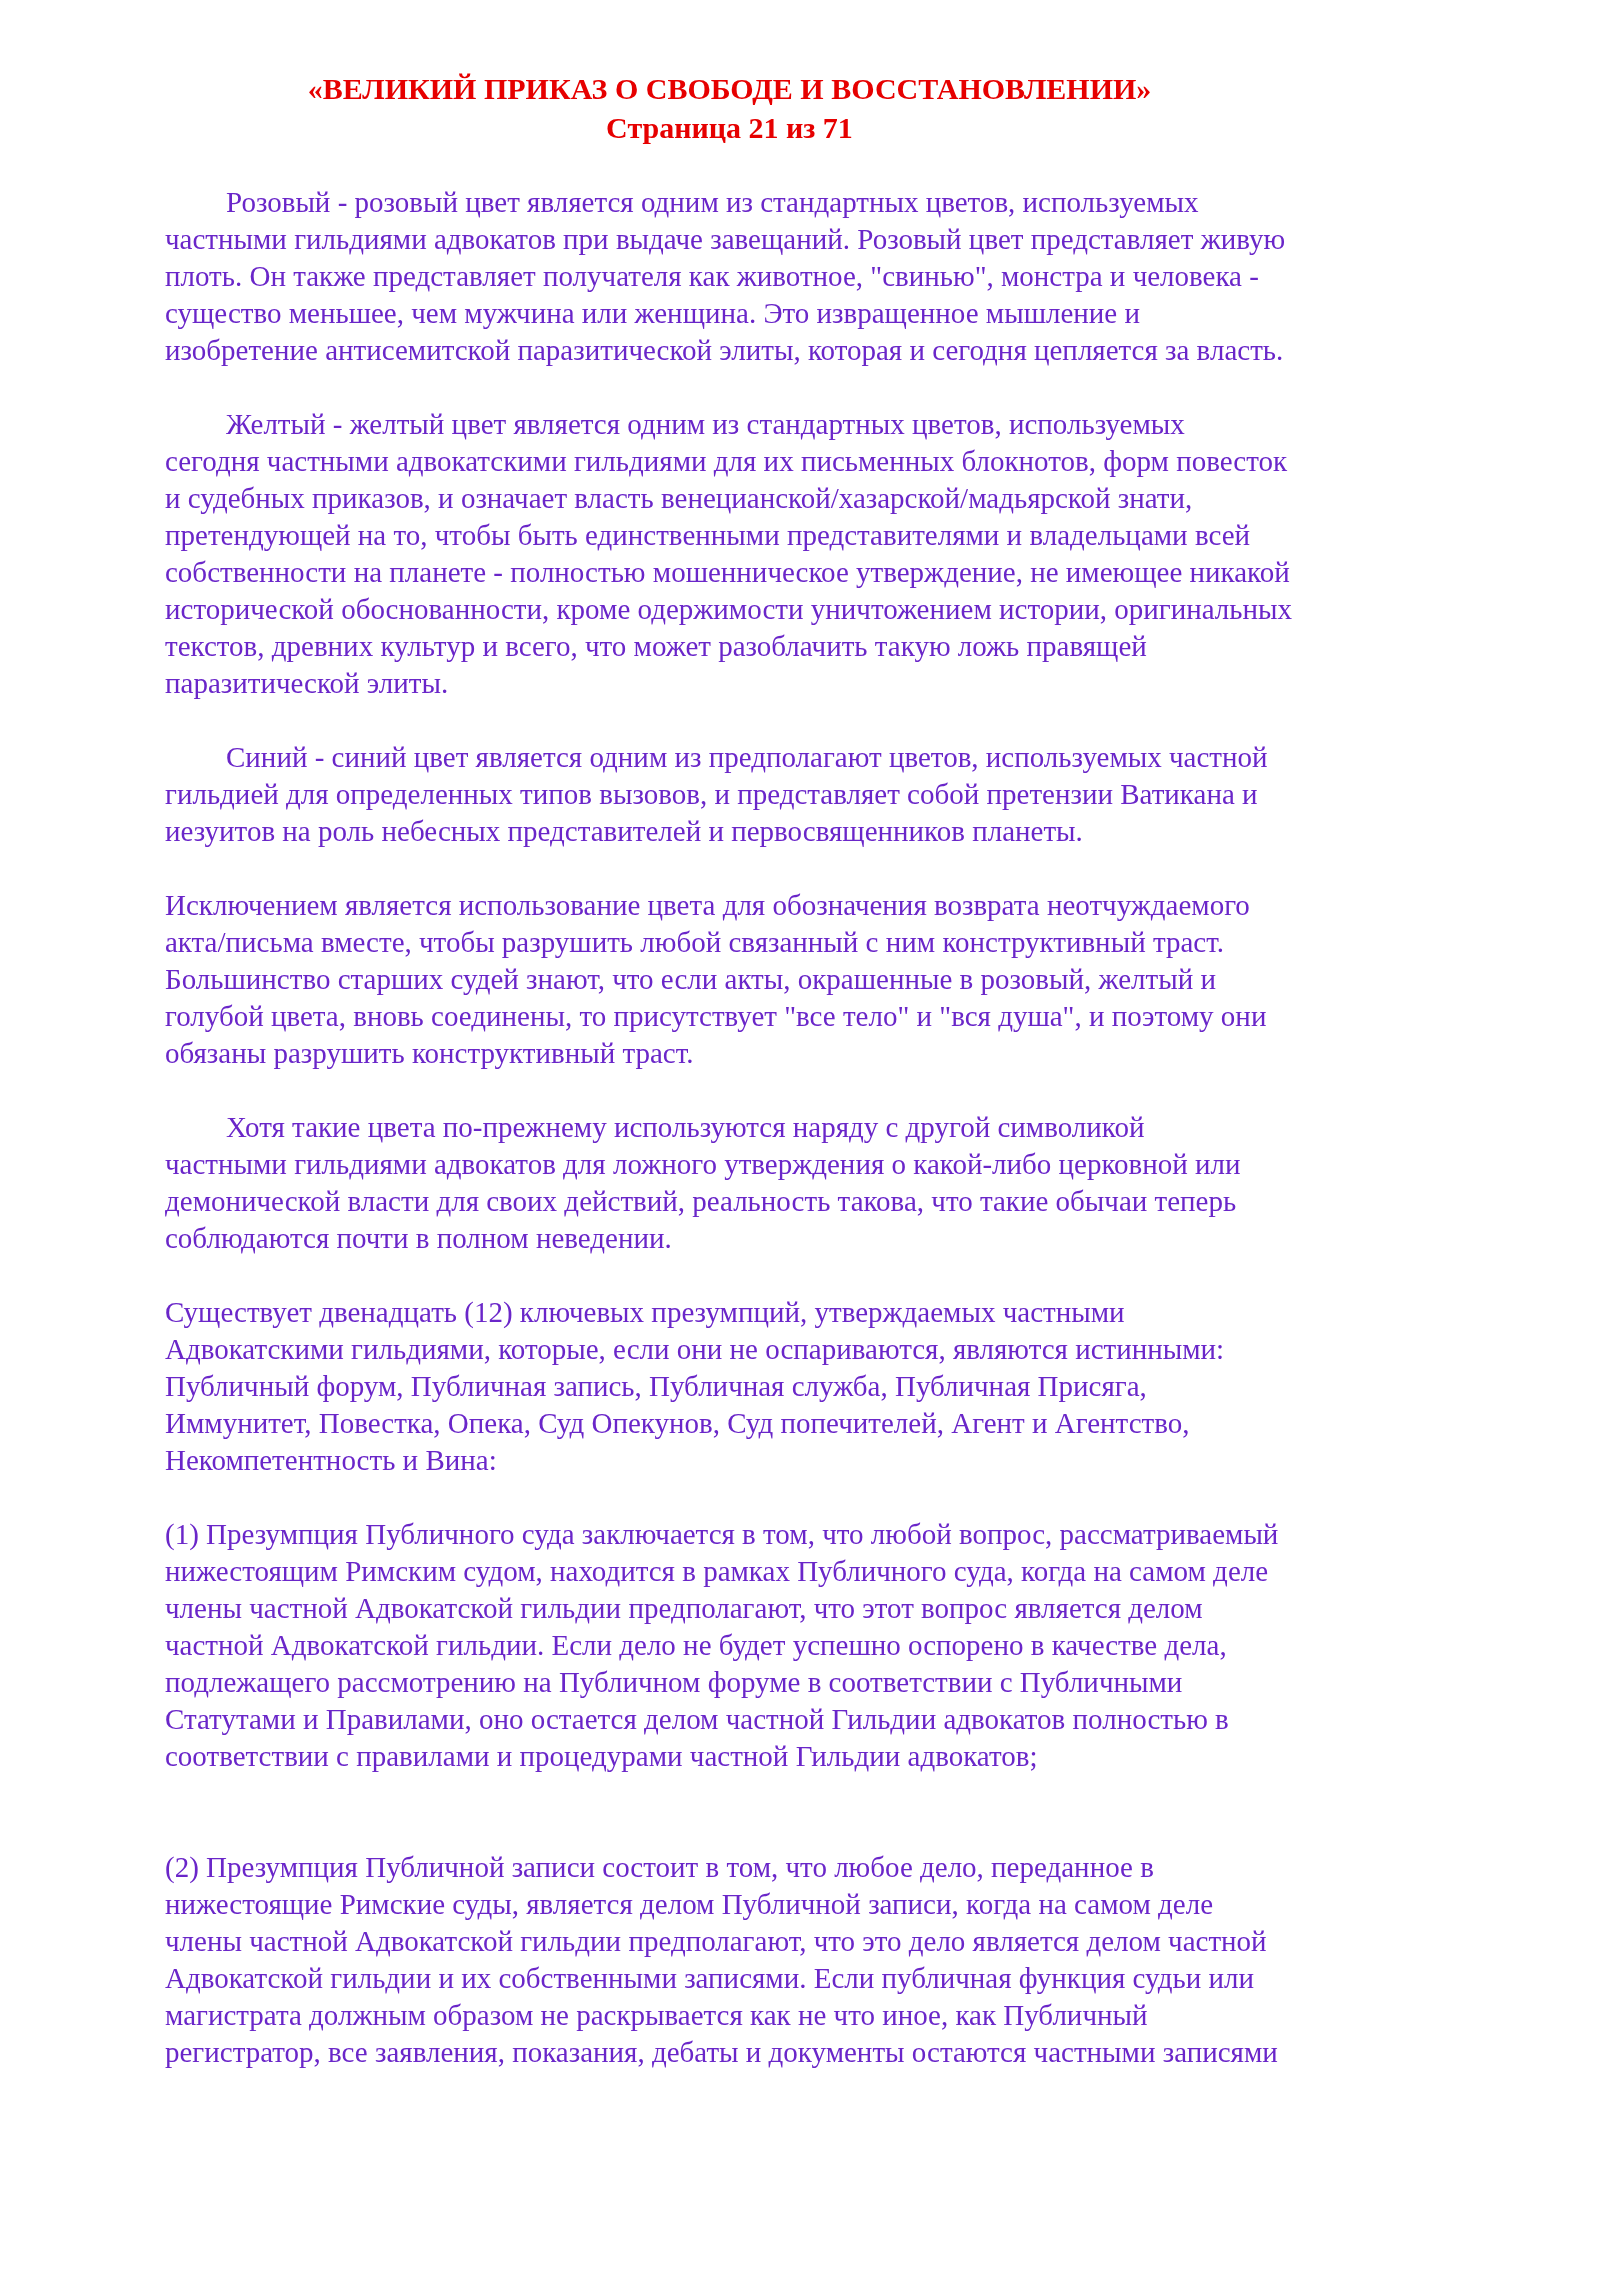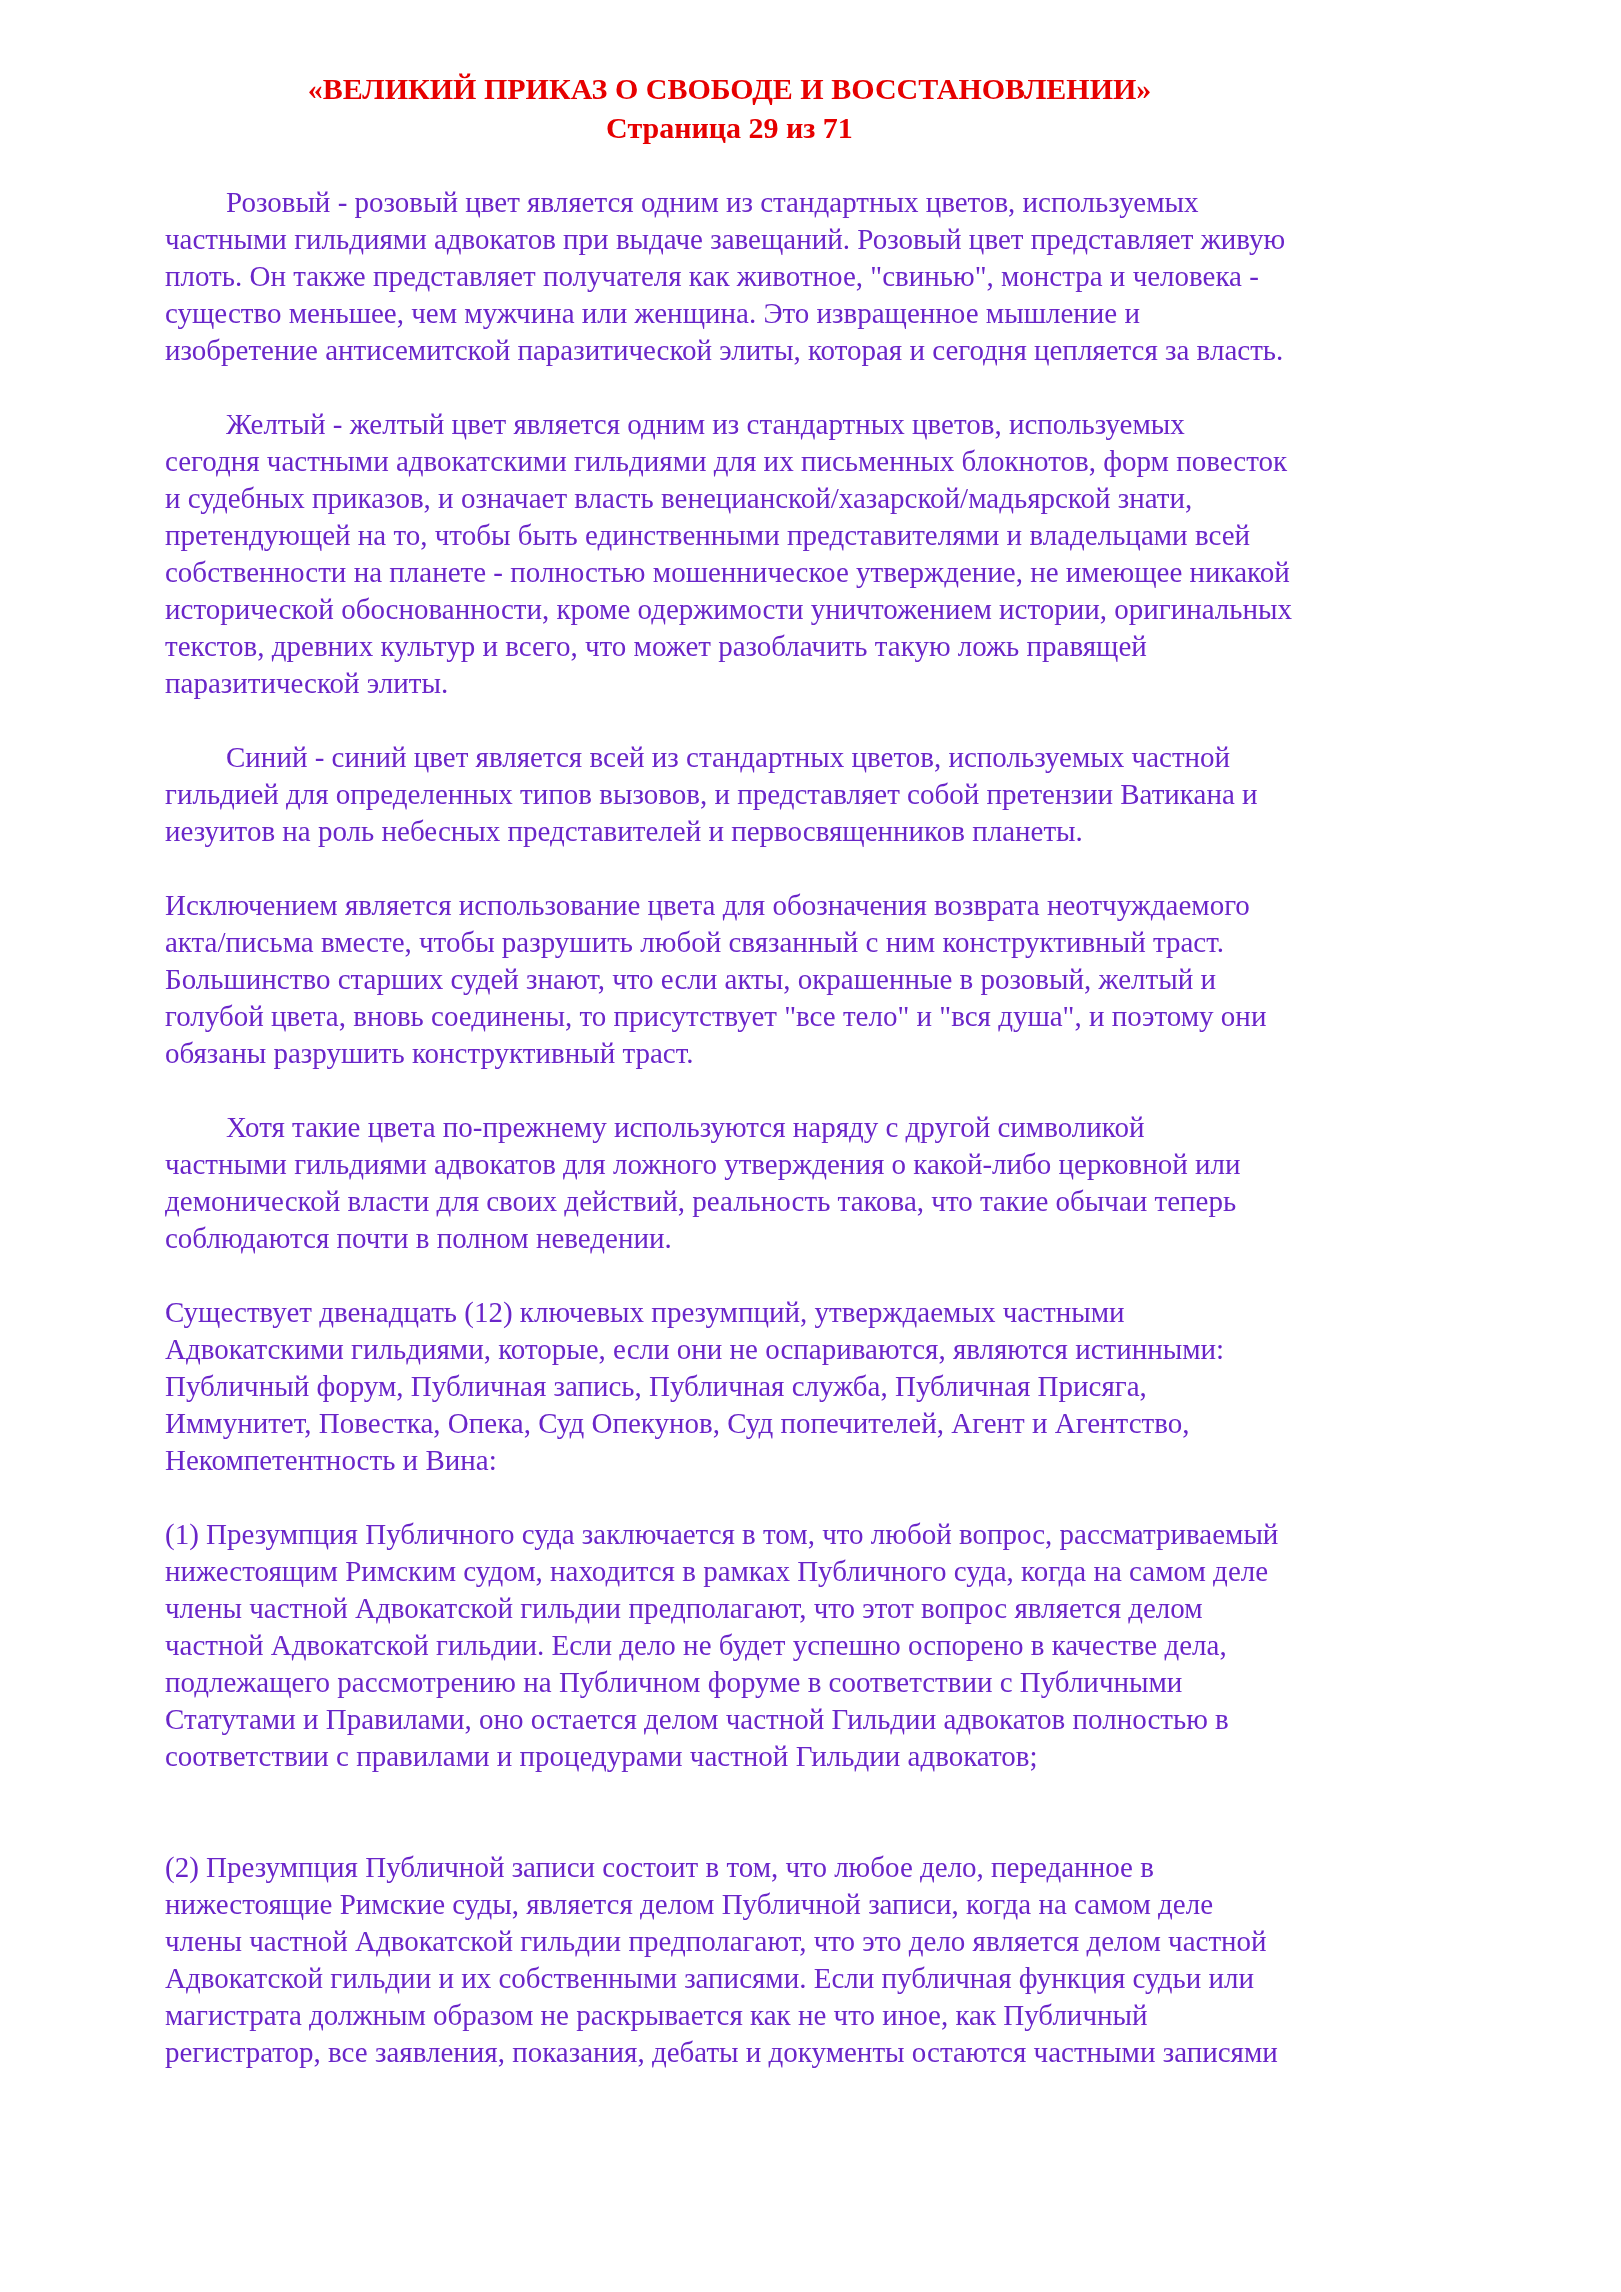--- a/index.html
+++ b/index.html
@@ -48,37 +48,37 @@
     margin-top:74px;
   }
 </style>
 </head>
 <body>
 
 <div class="page">
   <div class="content">
     <div class="title-block">
       <div class="doc-title">«ВЕЛИКИЙ ПРИКАЗ О СВОБОДЕ И ВОССТАНОВЛЕНИИ»</div>
-      <div class="page-indicator">Страница 29 из 71</div>
+      <div class="page-indicator">Страница 21 из 71</div>
     </div>
     <div class="doc-body">
         <p class="para indent">Розовый - розовый цвет является одним из стандартных цветов, используемых
 частными гильдиями адвокатов при выдаче завещаний. Розовый цвет представляет живую
 плоть. Он также представляет получателя как животное, "свинью", монстра и человека -
 существо меньшее, чем мужчина или женщина. Это извращенное мышление и
 изобретение антисемитской паразитической элиты, которая и сегодня цепляется за власть.</p>
         <p class="para indent">Желтый - желтый цвет является одним из стандартных цветов, используемых
 сегодня частными адвокатскими гильдиями для их письменных блокнотов, форм повесток
 и судебных приказов, и означает власть венецианской/хазарской/мадьярской знати,
 претендующей на то, чтобы быть единственными представителями и владельцами всей
 собственности на планете - полностью мошенническое утверждение, не имеющее никакой
 исторической обоснованности, кроме одержимости уничтожением истории, оригинальных
 текстов, древних культур и всего, что может разоблачить такую ложь правящей
 паразитической элиты.</p>
-        <p class="para indent">Синий - синий цвет является всей из стандартных цветов, используемых частной
+        <p class="para indent">Синий - синий цвет является одним из предполагают цветов, используемых частной
 гильдией для определенных типов вызовов, и представляет собой претензии Ватикана и
 иезуитов на роль небесных представителей и первосвященников планеты.</p>
         <p class="para">Исключением является использование цвета для обозначения возврата неотчуждаемого
 акта/письма вместе, чтобы разрушить любой связанный с ним конструктивный траст.
 Большинство старших судей знают, что если акты, окрашенные в розовый, желтый и
 голубой цвета, вновь соединены, то присутствует "все тело" и "вся душа", и поэтому они
 обязаны разрушить конструктивный траст.</p>
         <p class="para indent">Хотя такие цвета по-прежнему используются наряду с другой символикой
 частными гильдиями адвокатов для ложного утверждения о какой-либо церковной или
 демонической власти для своих действий, реальность такова, что такие обычаи теперь

